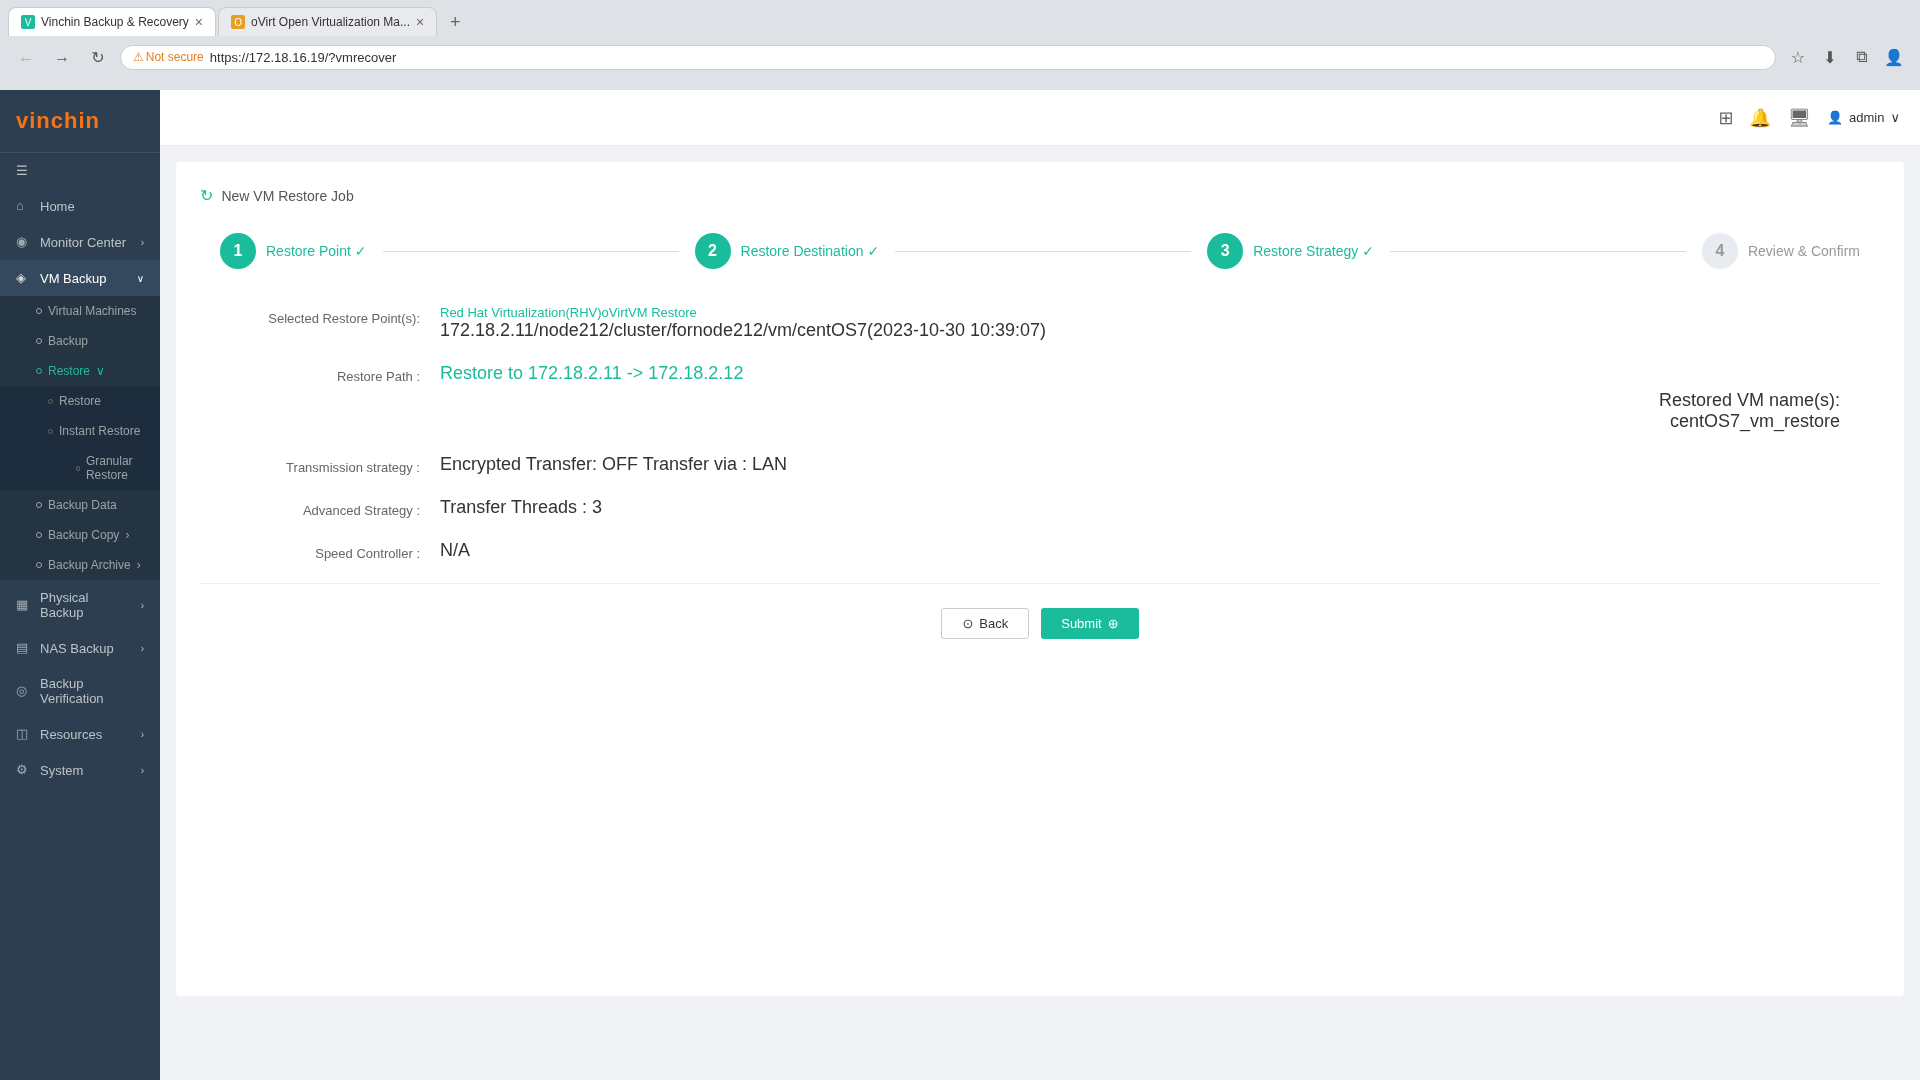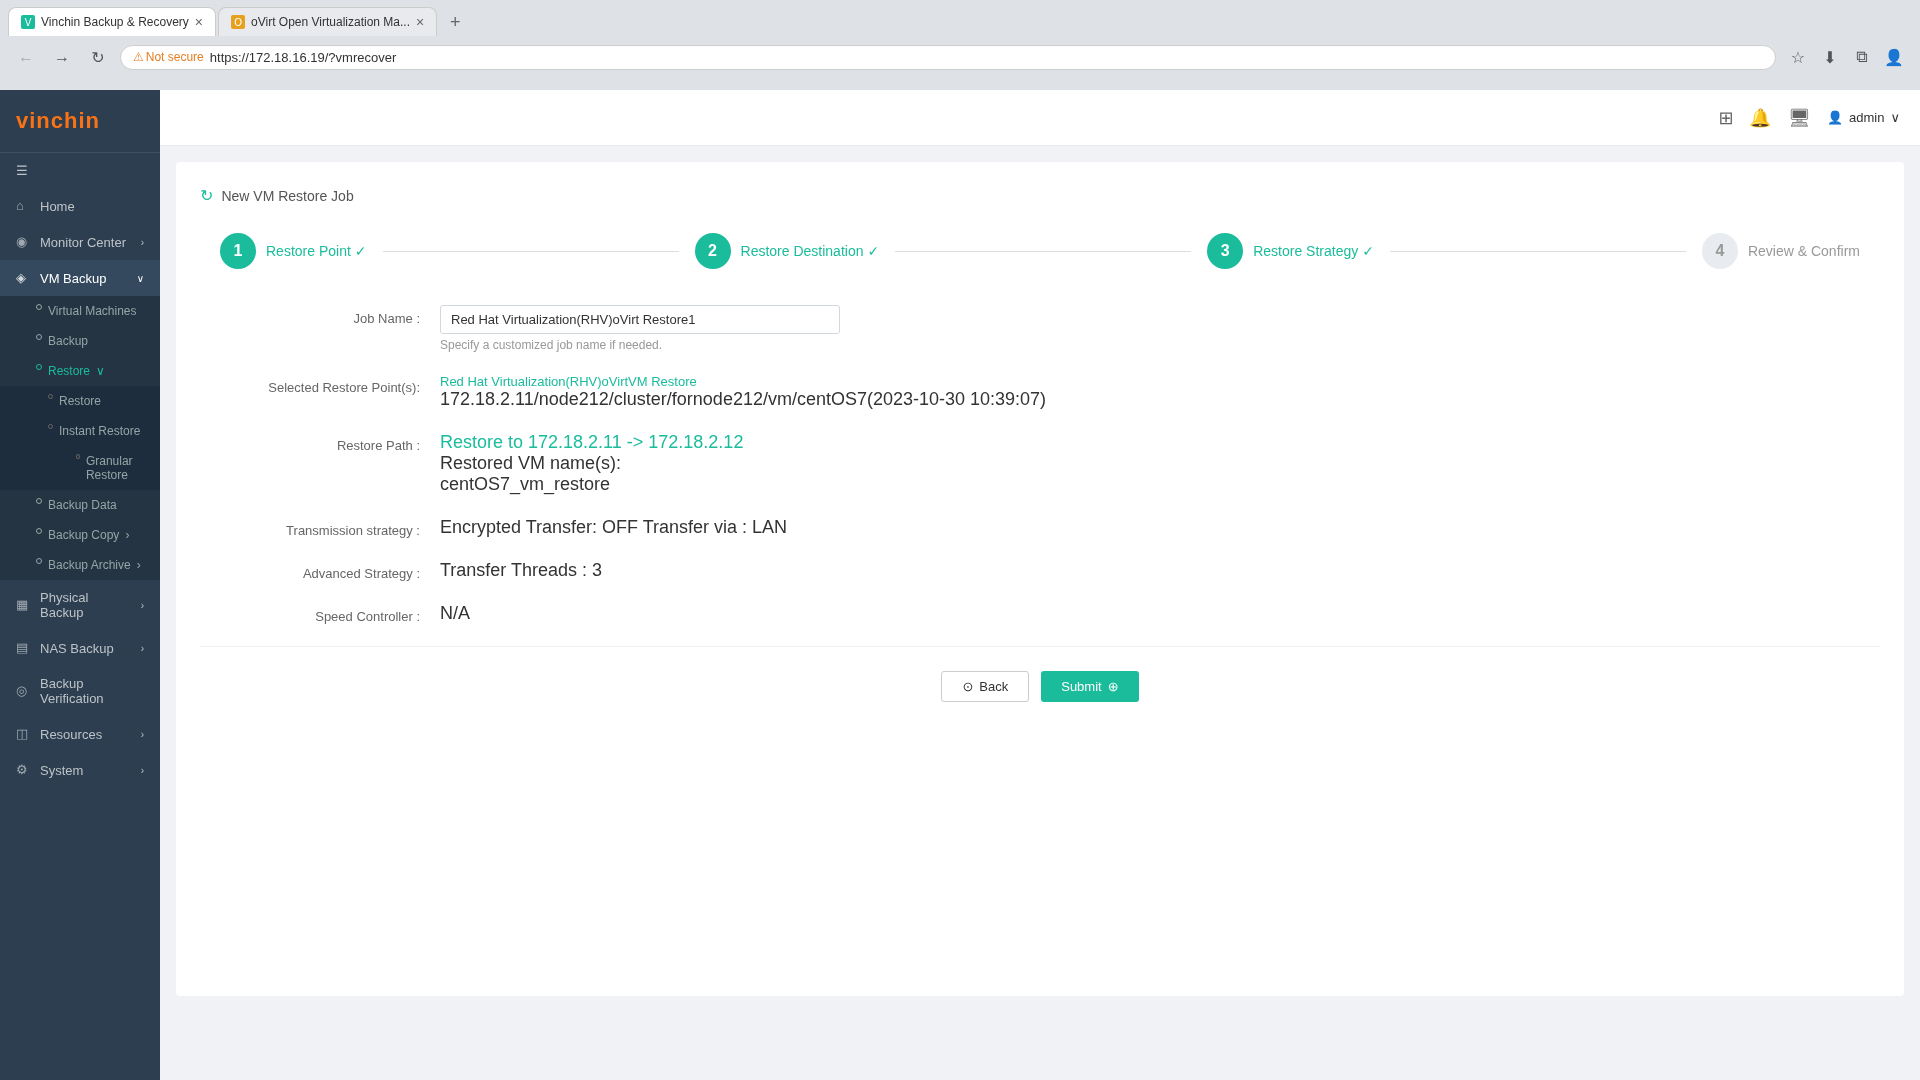--- a/index.html
+++ b/index.html
@@ -28,21 +28,21 @@
 
     
     .sidebar { width: 160px; background: #2c3e50; color: #ecf0f1; flex-shrink: 0; display: flex; flex-direction: column; overflow-y: auto; }
     .logo { padding: 18px 16px; border-bottom: 1px solid #3d5166; }
     .logo-text { color: #f97316; font-size: 22px; font-weight: 700; letter-spacing: 1px; }
     .sidebar-item { display: flex; align-items: center; padding: 10px 16px; cursor: pointer; color: #bdc3c7; font-size: 13px; gap: 8px; position: relative; }
     .sidebar-item.active { background: #34495e; color: #fff; }
     .sidebar-item .item-icon { width: 16px; height: 16px; flex-shrink: 0; opacity: 0.8; }
     .sidebar-item .arrow { margin-left: auto; font-size: 10px; }
     .sidebar-submenu { background: #253443; }
-    .sidebar-submenu .sidebar-subitem { padding: 8px 16px 8px 36px; color: #95a5a6; font-size: 12px; cursor: pointer; display: flex; gap: 6px; }
+    .sidebar-submenu .sidebar-subitem { padding: 8px 16px 8px 36px; color: #95a5a6; font-size: 12px; cursor: pointer; display: flex; align-items: center; gap: 6px; }
     .sidebar-submenu .sidebar-subitem.active { color: #1abc9c; }
     .sidebar-menu-toggle { padding: 10px 16px; cursor: pointer; color: #bdc3c7; }
 
     
     .main { flex: 1; display: flex; flex-direction: column; overflow: hidden; background: #f0f2f5; }
     .topbar { background: #fff; height: 56px; display: flex; align-items: center; justify-content: flex-end; padding: 0 20px; border-bottom: 1px solid #e8ecf0; gap: 16px; flex-shrink: 0; }
     .topbar-icon { color: #666; font-size: 18px; cursor: pointer; }
     .topbar-user { display: flex; align-items: center; gap: 6px; color: #333; font-size: 13px; cursor: pointer; }
 
     .content { flex: 1; overflow-y: auto; padding: 0; }
@@ -270,41 +270,34 @@
               <span>4</span>
             </div>
             <span class="step-label pending">
               <span>Review &amp; Confirm</span>
             </span>
           </div>
         </div>
 
         <div class="form-section">
 
-          <div class="form-row">
-            <div class="form-label">Job Name :</div>
-            <div class="form-content">
-              <input class="form-input" type="text" value="Red Hat Virtualization(RHV)oVirt Restore1" style="">
-              <div class="form-hint">Specify a customized job name if needed.</div>
-            </div>
-          </div>
 
           <div class="form-row">
             <div class="form-label">Selected Restore Point(s):</div>
             <div class="form-content">
               <a class="form-link">Red Hat Virtualization(RHV)oVirtVM Restore</a>
               <span class="form-text">172.18.2.11/node212/cluster/fornode212/vm/centOS7(2023-10-30 10:39:07)</span>
             </div>
           </div>
 
           <div class="form-row">
             <div class="form-label">Restore Path :</div>
             <div class="form-content">
               <span class="form-text green">Restore to 172.18.2.11 -&gt; 172.18.2.12</span>
-              <div style="">
+              <div style="margin-top:6px;text-align:right;">
                 <span class="form-text">Restored VM name(s):</span>
                 <div class="form-text">centOS7_vm_restore</div>
               </div>
             </div>
           </div>
 
 
           <div class="form-row">
             <div class="form-label">Transmission strategy :</div>
             <div class="form-content">

